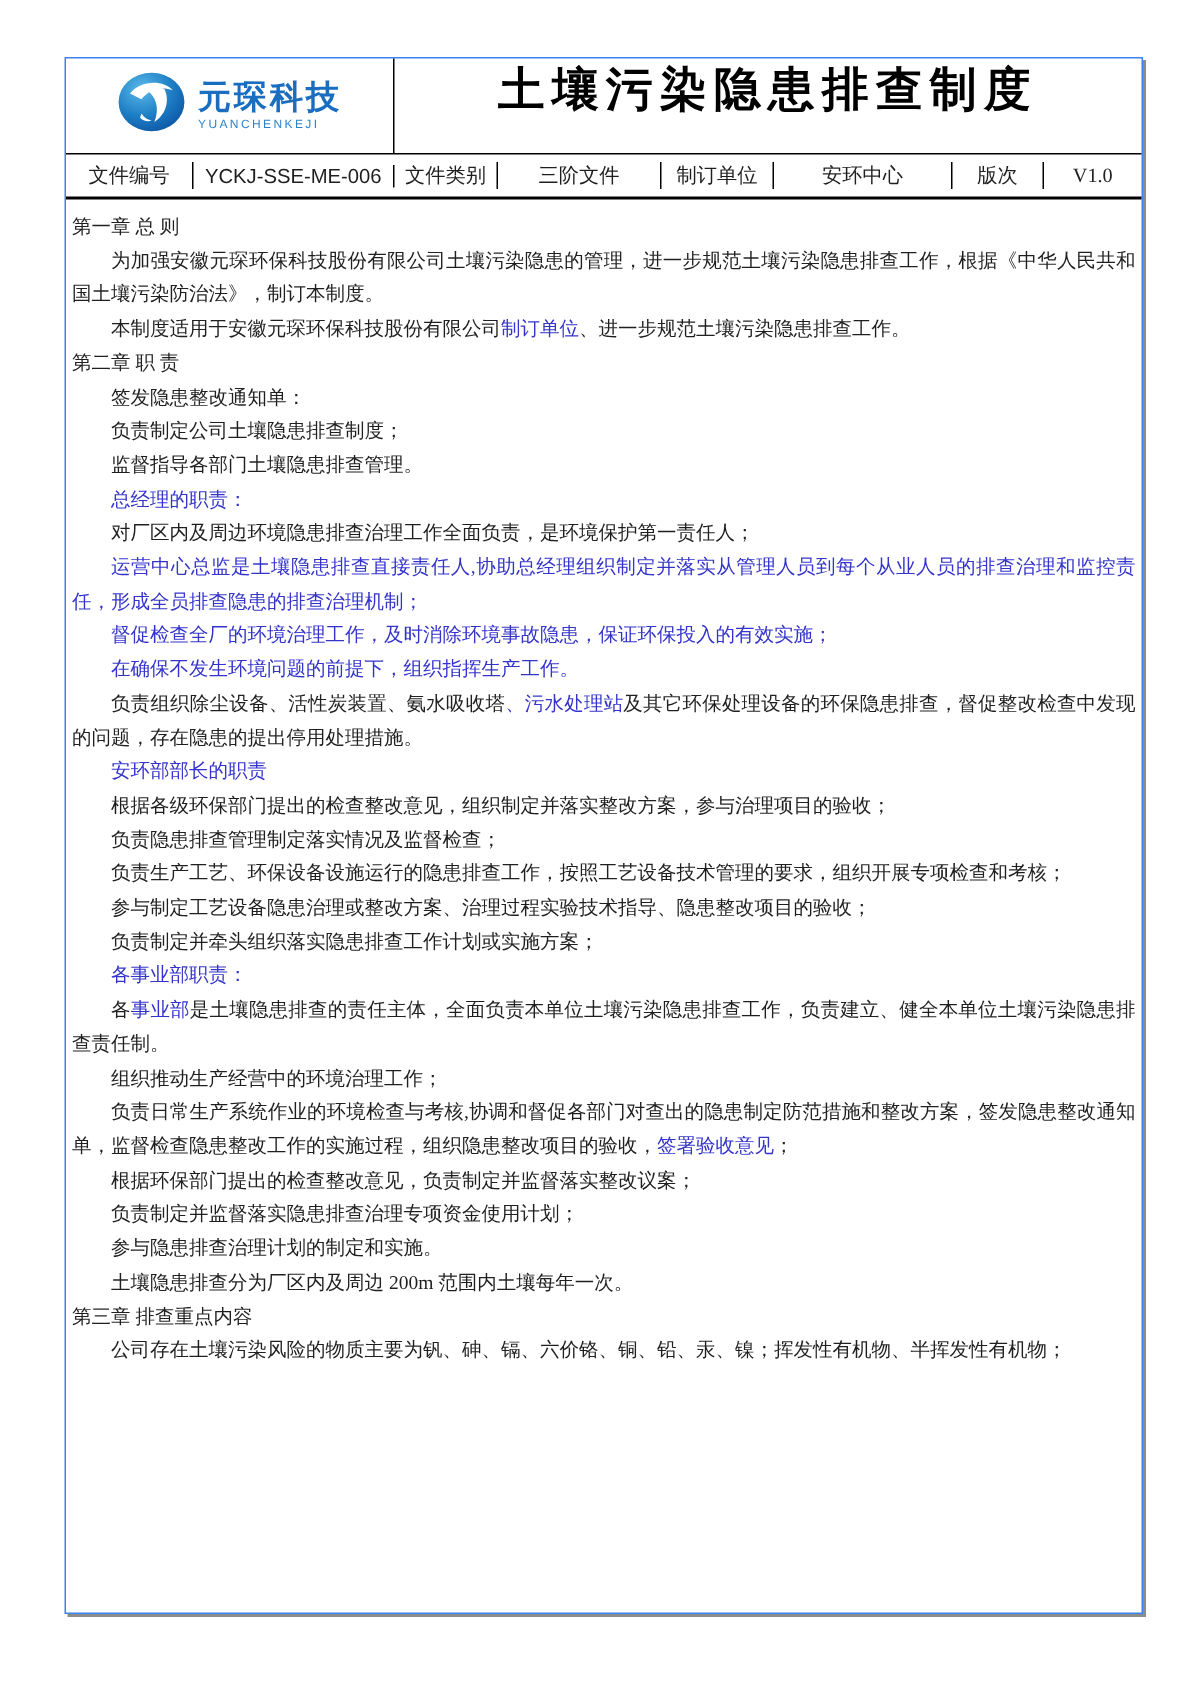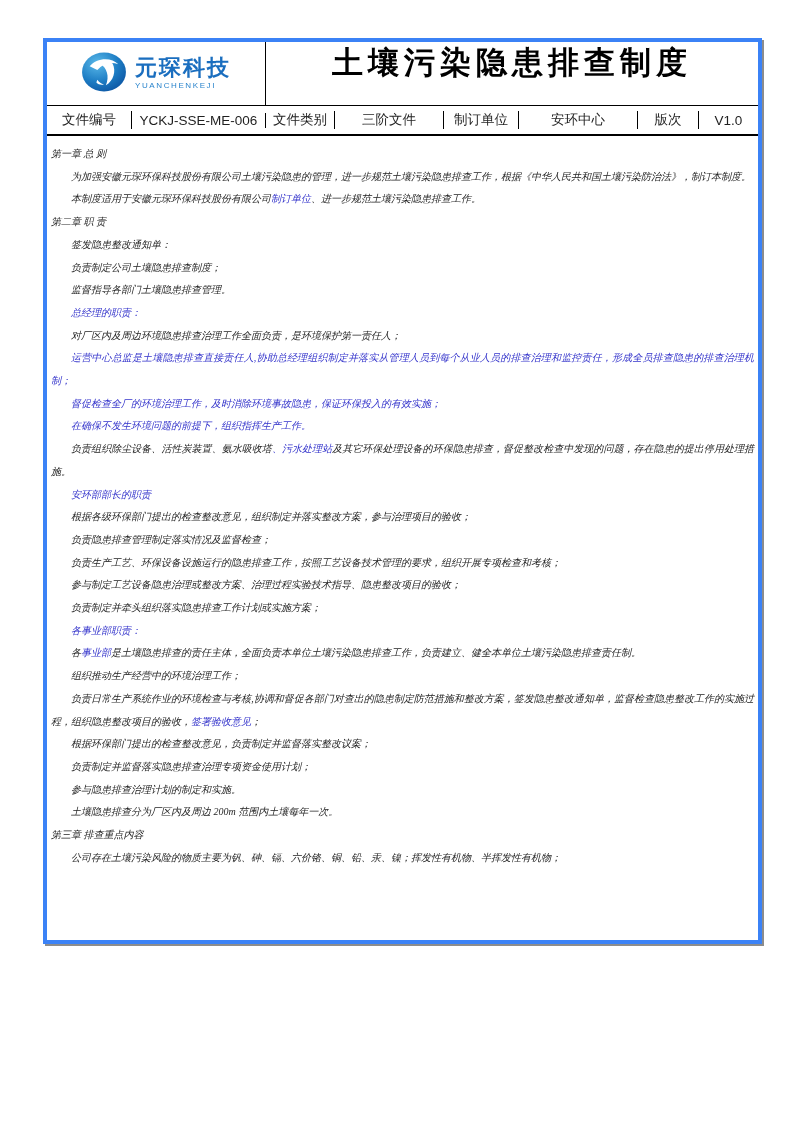--- a/index.html
+++ b/index.html
@@ -3,22 +3,22 @@
 <meta charset="utf-8">
 <style>
   :root { --accent:#3434cb; --ink:#1f1f1f; }
   * { box-sizing:border-box; }
   html,body { margin:0; padding:0; }
   body {
     width:800px; height:1132px; background:#ffffff; position:relative;
     font-family:"Liberation Serif","DejaVu Serif",serif; color:var(--ink);
   }
   .frame {
-    position:absolute; left:43px; top:38px; width:719px; height:906px;
-    border:4px solid #3b82f6; background:#fff;
+    position:absolute; left:43px; top:38px; width:719px; height:1038px;
+    border:1px solid #3b82f6; background:#fff;
     box-shadow:2px 2px 0 rgba(0,0,0,0.45);
   }
   
   .hdr { display:flex; height:64px; border-bottom:1px solid #000; }
   .logo-cell {
     width:219px; border-right:1px solid #000;
     display:flex; align-items:center; justify-content:center; gap:8px;
   }
   .logo-text { display:flex; flex-direction:column; line-height:1; }
   .brand-cn {
@@ -30,29 +30,29 @@
     margin-top:3px; font-family:"Liberation Sans","DejaVu Sans",sans-serif;
   }
   .title-cell { flex:1; display:flex; align-items:flex-start; justify-content:center; }
   .doc-title { font-size:31px; font-weight:700; letter-spacing:5px; color:#000; }
   
   .meta {
     display:flex; height:30px; border-bottom:2px solid #000;
     font-size:13.5px; align-items:center;
   }
   .mc { display:flex; align-items:center; justify-content:center; border-right:1px solid #000; padding:0 2px; white-space:nowrap; }
-  .mc:last-child { border-right:none; }
+  .mc:last-child { border-right:none;font-family:Liberation Serif, serif; }
   .w-l1{width:85px;} .w-v1{width:134px; font-family:"Liberation Sans","DejaVu Sans",sans-serif;}
   .w-l2{width:69px;} .w-v2{width:109px;}
   .w-l3{width:75px;} .w-v3{width:119px;}
   .w-l4{width:61px;} .w-v4{flex:1; font-family:"Liberation Sans","DejaVu Sans",sans-serif;}
   
   .docbody {
-    padding:7px 4px 0 4px; font-size:10px; line-height:22.7px;
-    text-align:justify; color:var(--ink);font-style:italic;
+    padding:7px 4px 0 4px; font-size:13px; line-height:22.7px;
+    text-align:justify; color:var(--ink);
   }
   .docbody p { margin:0; }
   .docbody p.ind { text-indent:2em; }
   .blue { color:var(--accent); }
 </style>
 </head>
 <body>
 
 <div class="frame">
 

